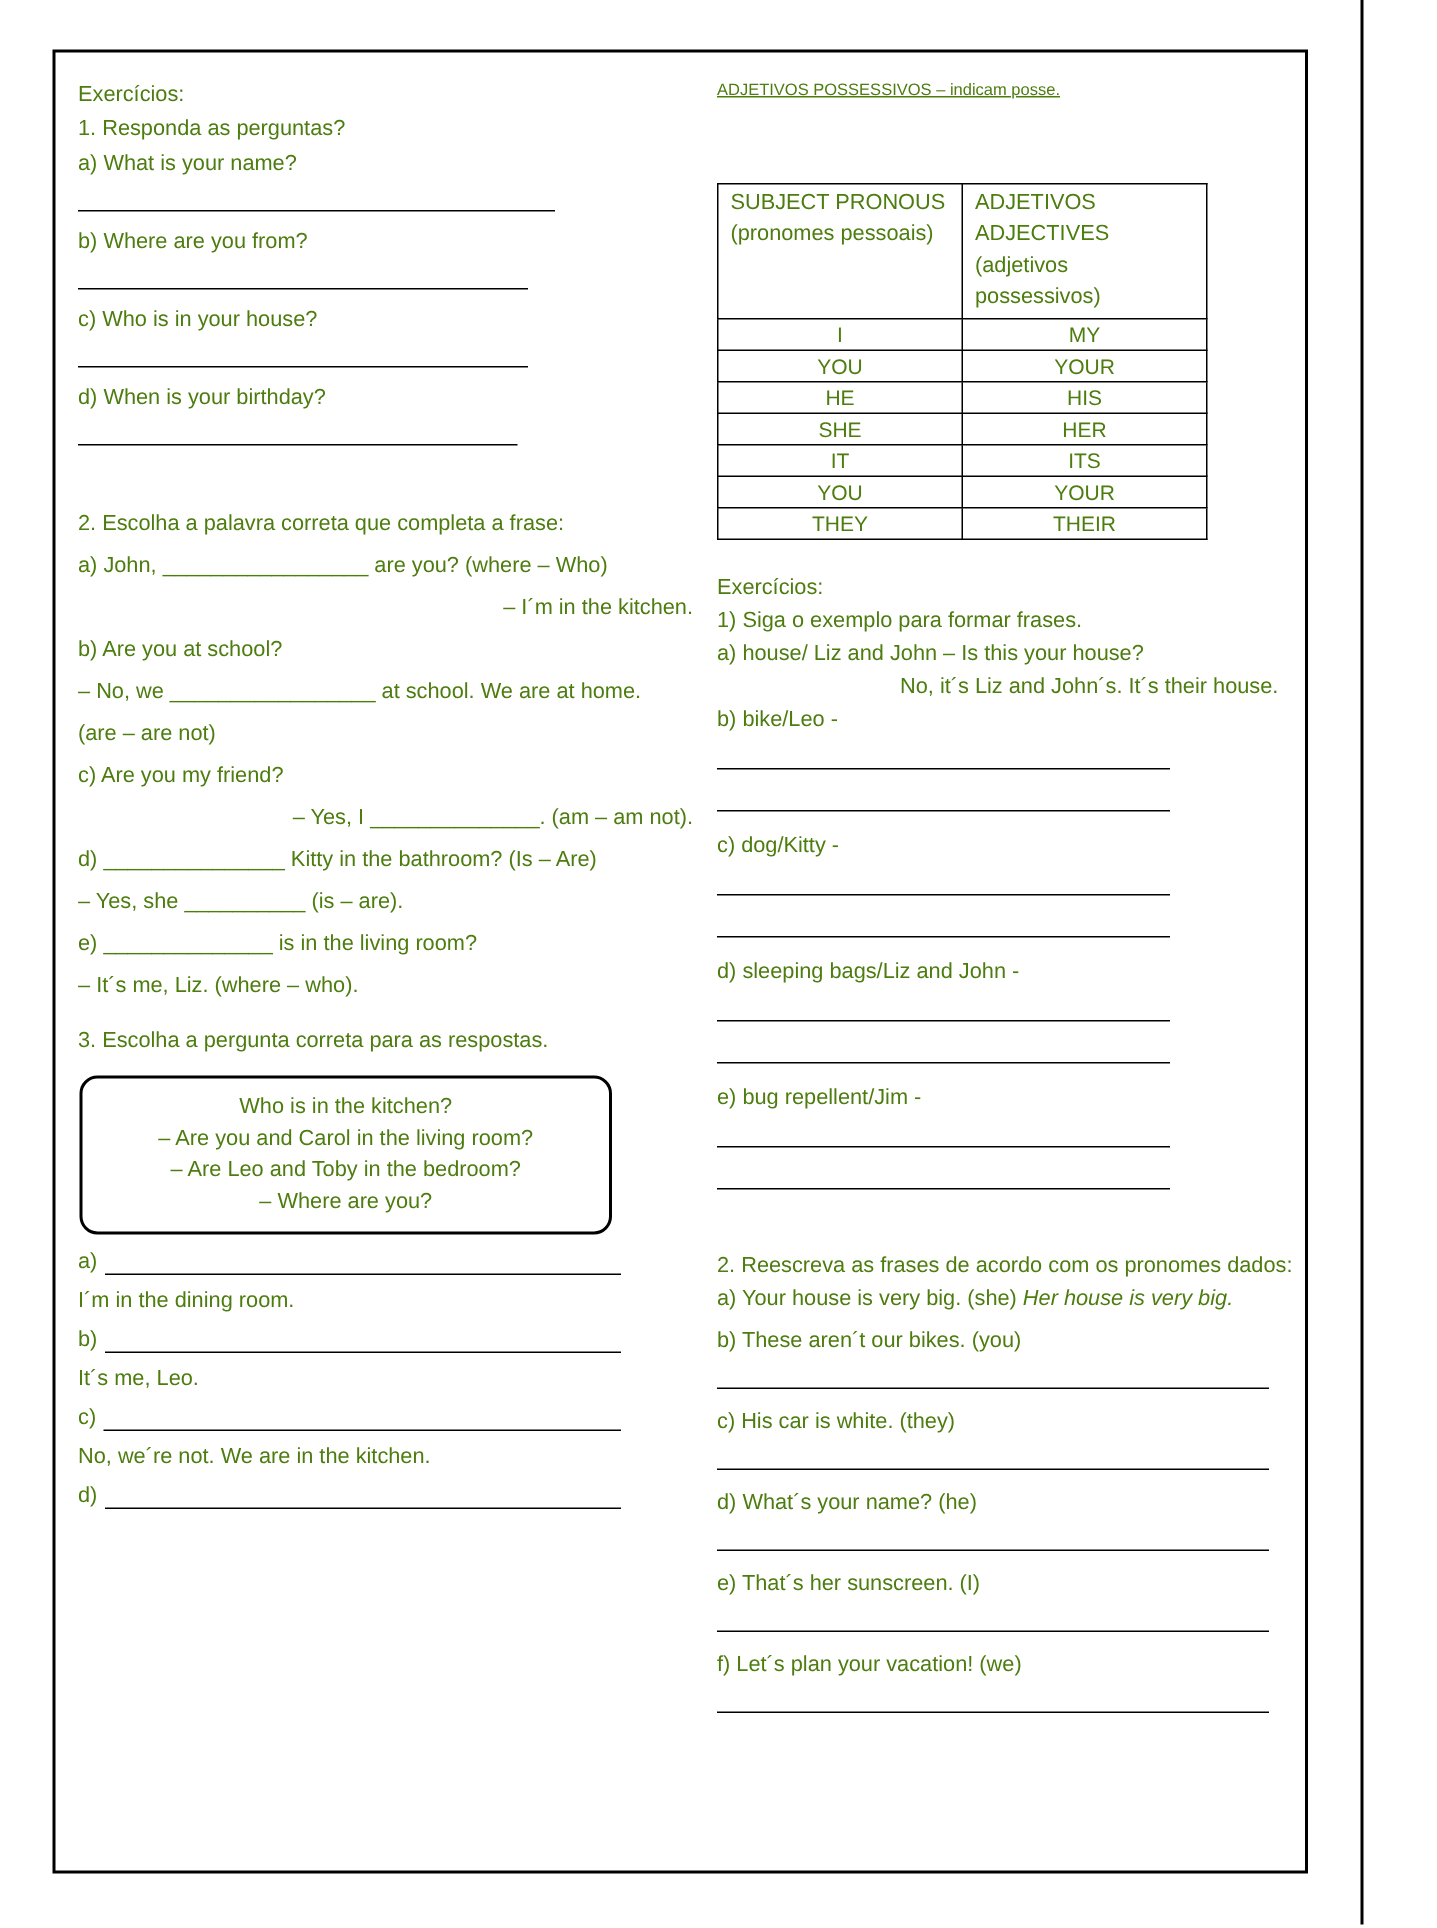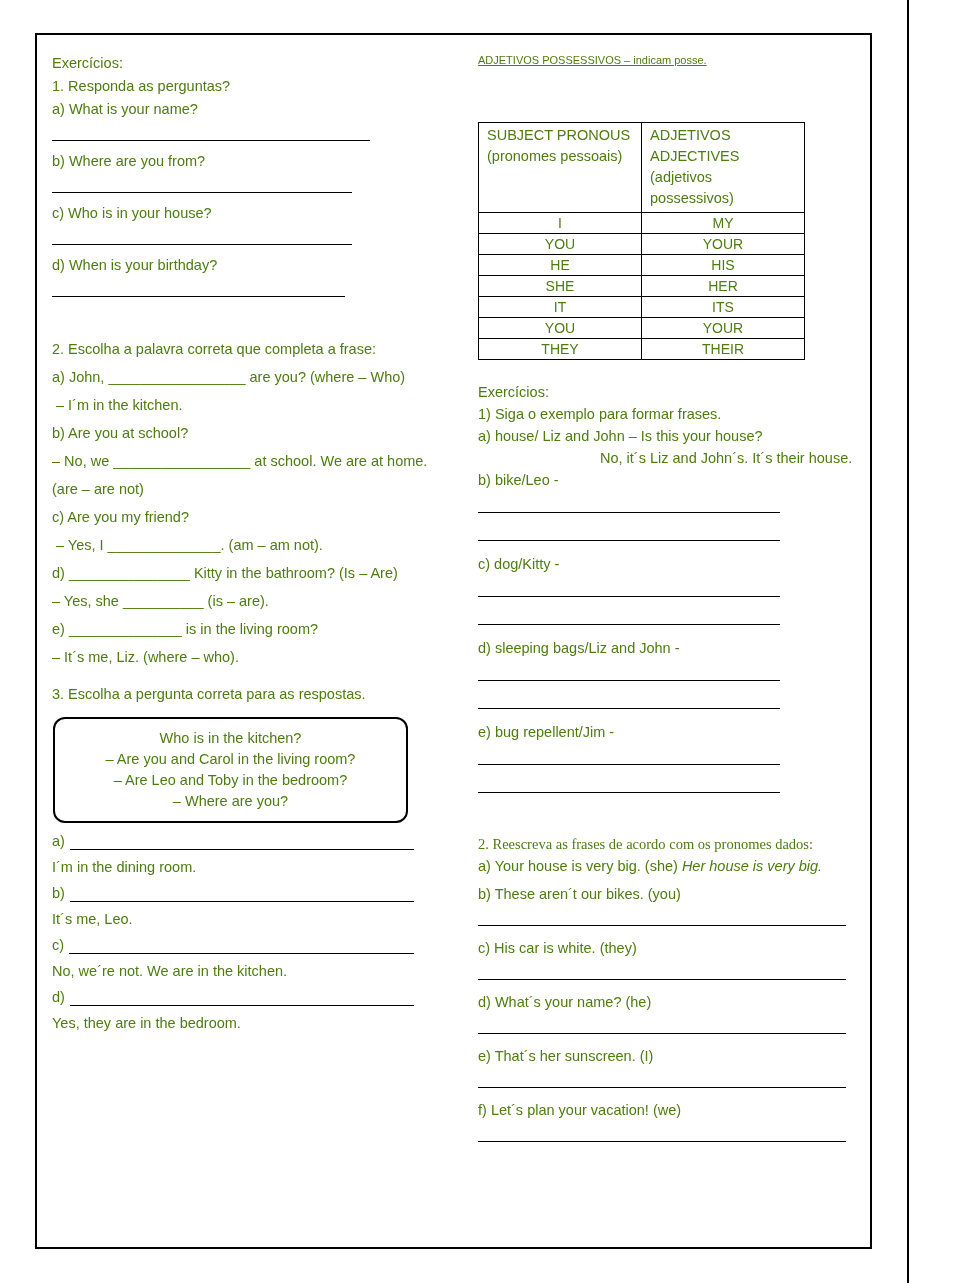--- a/index.html
+++ b/index.html
@@ -43,26 +43,26 @@
     width:146px; text-align:left; vertical-align:top;
     padding:2px 8px 3px 8px; line-height:21px; white-space:pre-line; font-size:14.5px;
   }
   table.poss td { height:20px; text-align:center; font-size:14px; padding:0 4px; }
 
   .ex-label { margin-top:21px; }
   .indent-answer { padding-left:122px; }
   .m-line1 { margin-top:21px; }
   .m-line2 { margin-top:27px; }
   .m-item  { margin-top:12px; }
-  .q2r-title { margin-top:40px;font-family:Liberation Serif, serif; }
+  .q2r-title { margin-top:40px; }
   .q2r-item { margin-top:11px; }
   .q2r-item-first { margin-top:6px; }
   .q2r-line { margin-top:20px; }
   .italic { font-style:italic; margin-left:4px;text-align:center; }
-  .pad4 { padding-left:4px; }
+  .pad4 { padding-left:4px;text-align:right; }
 </style>
 </head>
 <body>
 
 <div class="page">
   <div class="frame"></div>
   <div class="edge-line"></div>
 
   <div class="col-left">
     <p class="l23">Exercícios:</p>
@@ -110,21 +110,20 @@
     <p class="l26">It´s me, Leo.</p>
     <div class="q3row">
       <span>c)</span>
       <div class="flexline"></div>
     </div>
     <p class="l26">No, we´re not. We are in the kitchen.</p>
     <div class="q3row">
       <span>d)</span>
       <div class="flexline"></div>
     </div>
-    <p class="l26">Yes, they are in the bedroom.</p>
   </div>
 
   <div class="col-right">
     <p class="rc-title">ADJETIVOS POSSESSIVOS – indicam posse.</p>
 
     <table class="poss">
       <tbody>
           <tr>
         <th>SUBJECT PRONOUS
 (pronomes pessoais)</th>

